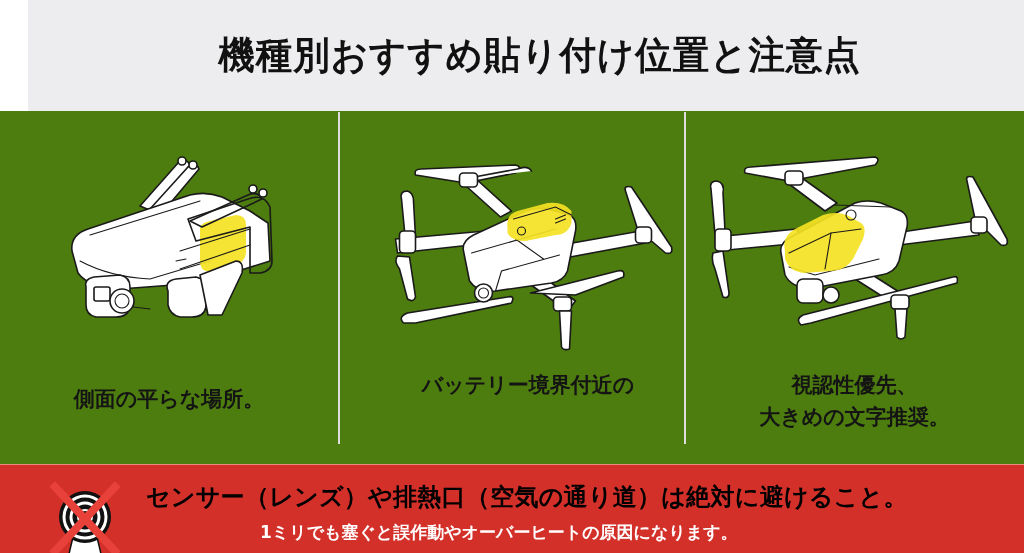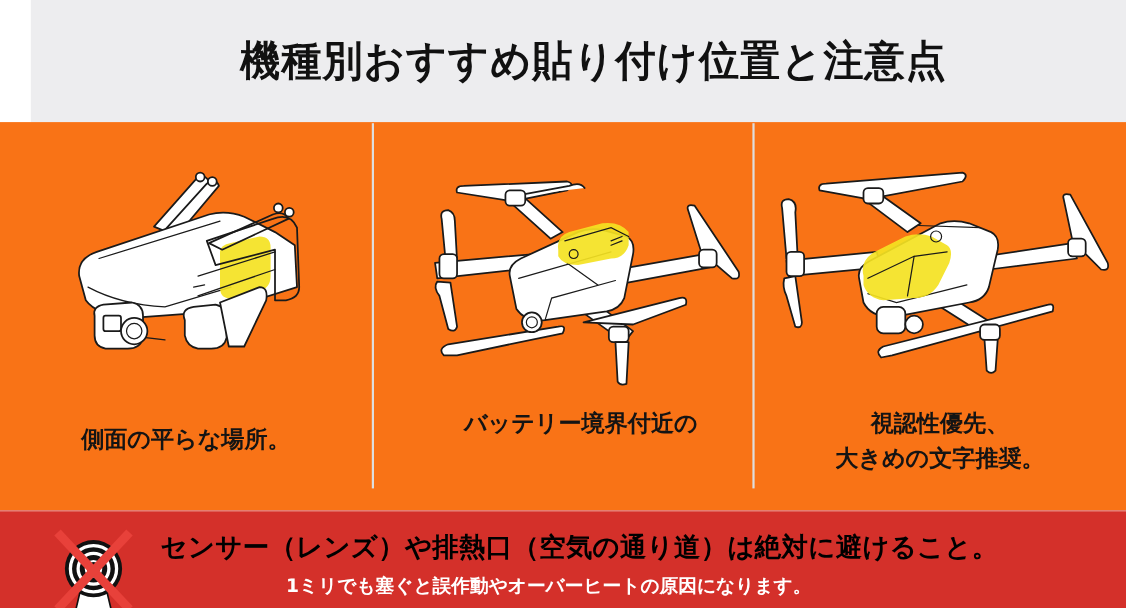--- a/index.html
+++ b/index.html
@@ -9,21 +9,21 @@
     .header {
       position: absolute; left: 0; top: 0; width: 1024px; height: 111px;
       background: #ededef;
       display: flex; align-items: center; justify-content: center; margin-left: 28px;
     }
     .header h1 {
       font-size: 38px; font-weight: bold; color: #111111; letter-spacing: 1px;
       transform: scaleX(0.96);
     }
 
-    .panels { position: absolute; left: 0; top: 111px; width: 1024px; height: 353px; background: #f97316; }
+    .panels { position: absolute; left: 0; top: 111px; width: 1024px; height: 353px; background: #4d7c0f; }
     .panel { position: absolute; top: 0; height: 353px; }
     .panel-1 { left: 0; width: 338px; }
     .panel-2 { left: 325px; width: 406px; }
     .panel-3 { left: 685px; width: 339px; }
     .divider { position: absolute; top: 1px; width: 1.5px; height: 332px; background: #dedede; }
     .divider-1 { left: 338px; }
     .divider-2 { left: 684px; }
 
     .illus { position: absolute; left: 0; top: 0; width: 100%; height: 250px; }
     .illus svg { width: 100%; height: 100%; }

